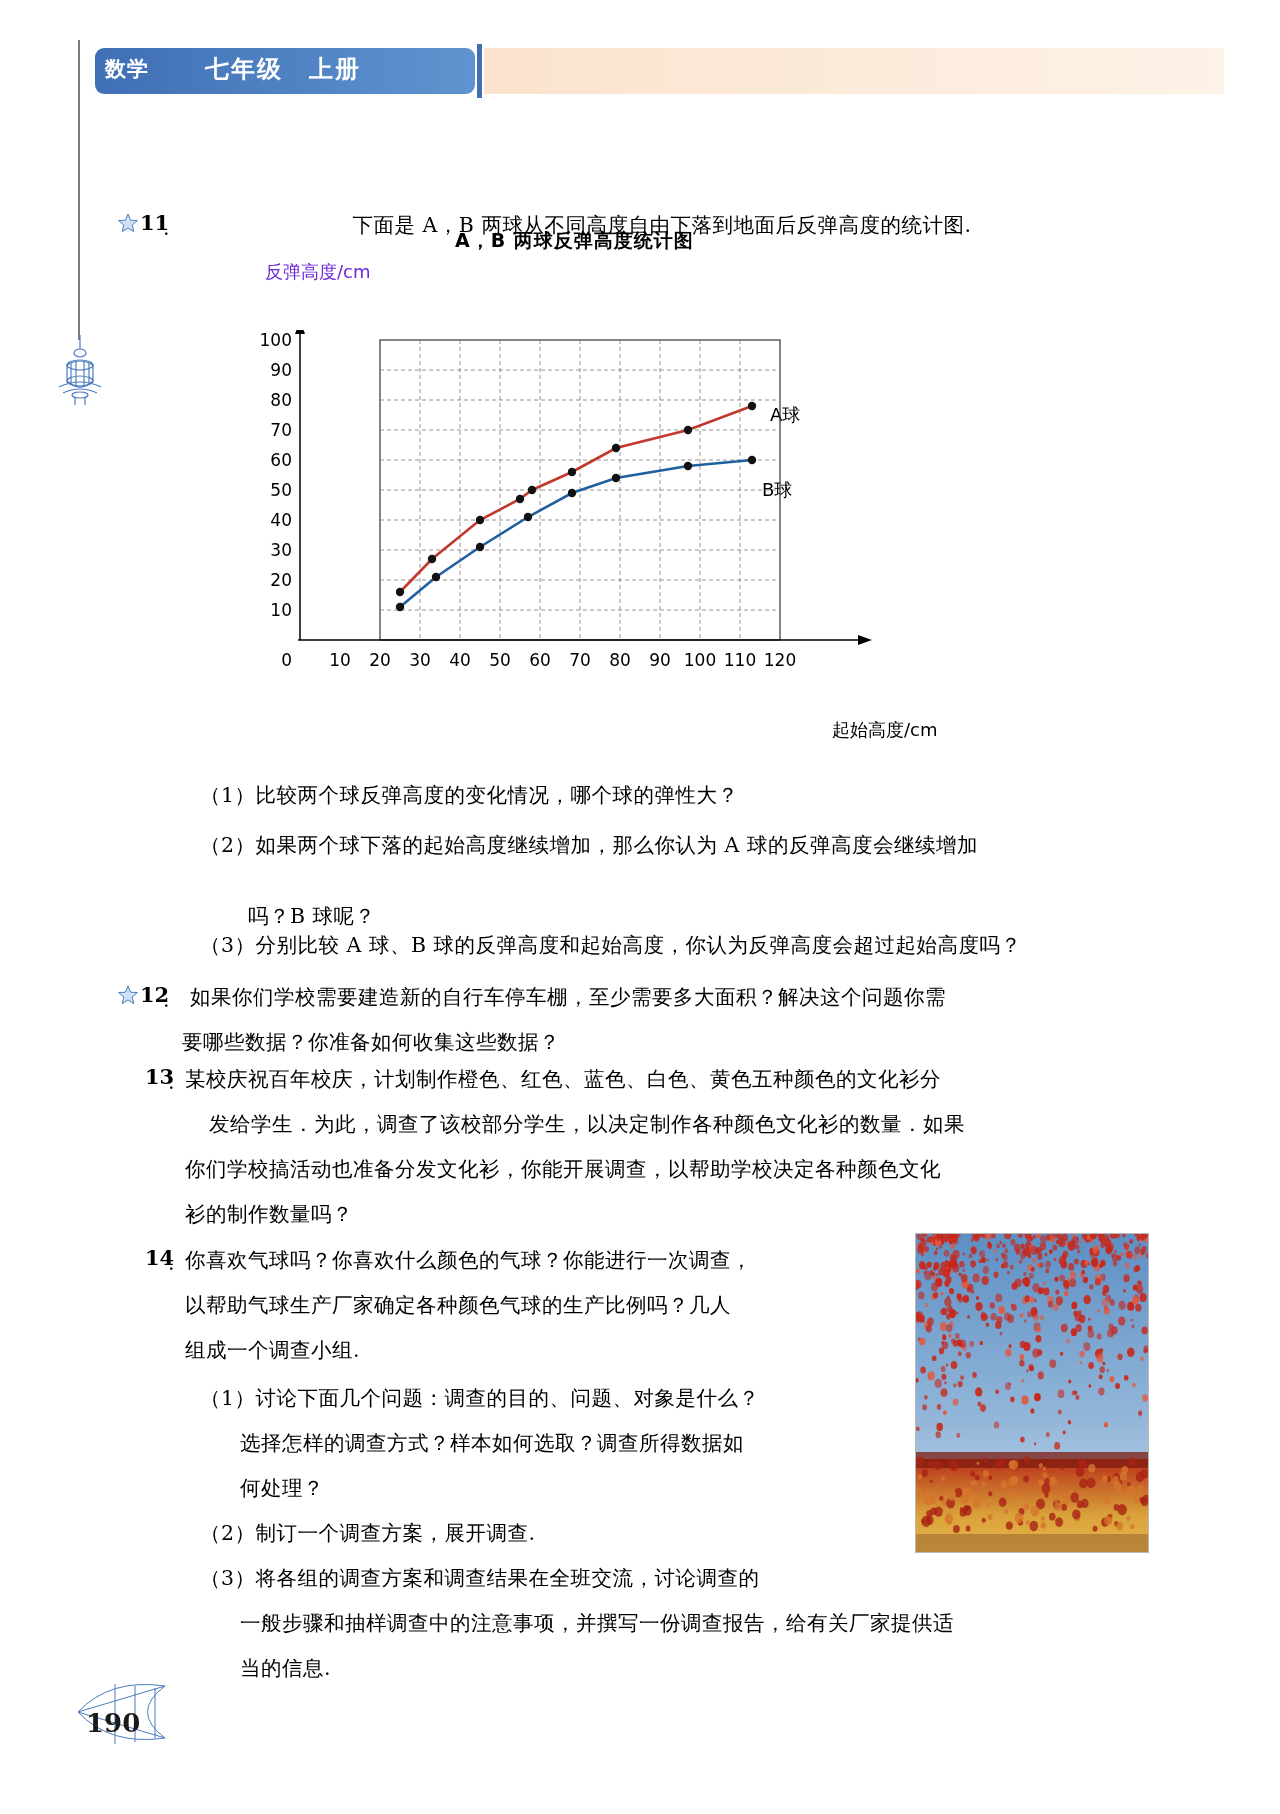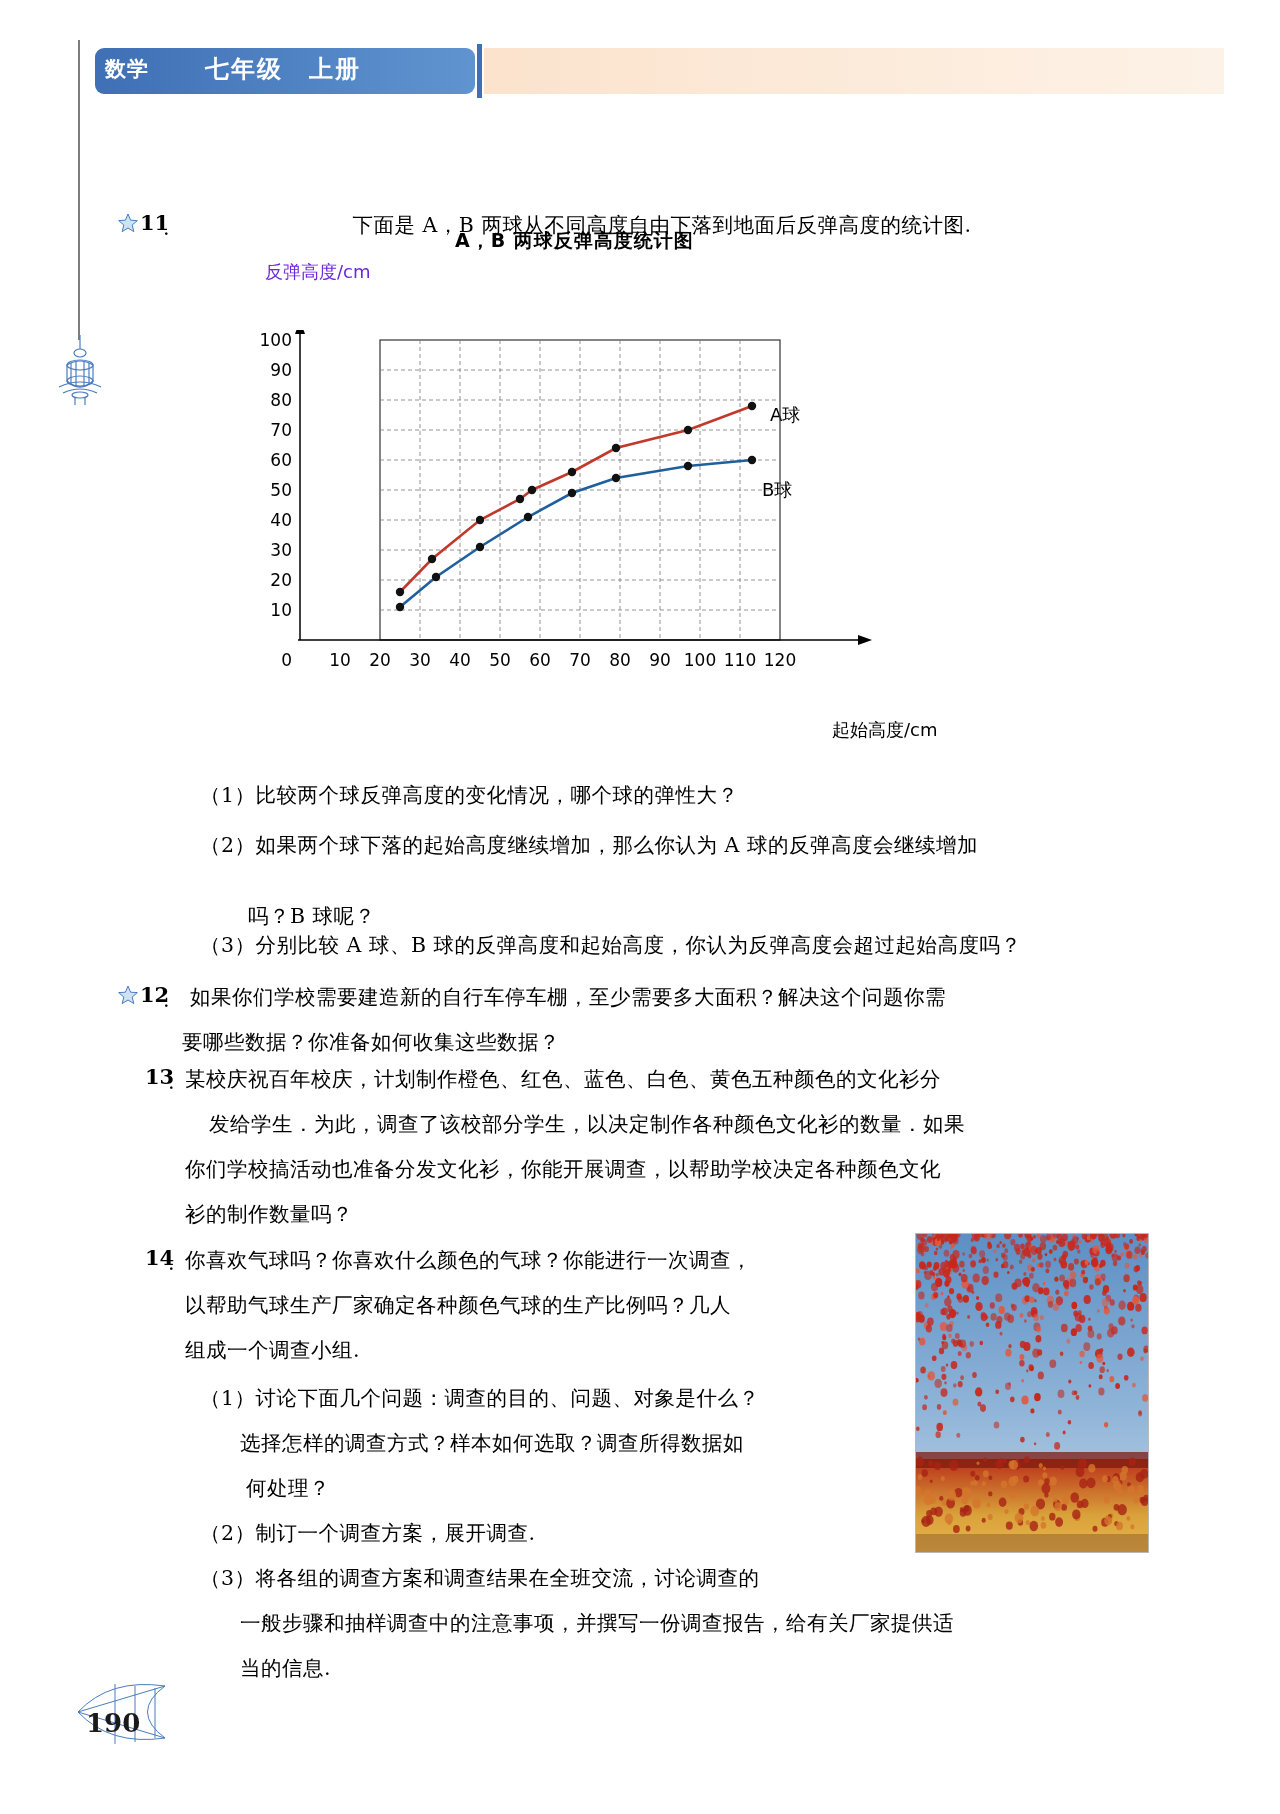--- a/index.html
+++ b/index.html
@@ -223,21 +223,21 @@
 <div class="q" style="left:185px;top:1194px;">衫的制作数量吗？</div>
 
 <div class="num" style="left:145px;top:1245px;">14</div>
 <div class="q" style="left:168px;top:1243px;">.</div>
 <div class="q" style="left:185px;top:1240px;">你喜欢气球吗？你喜欢什么颜色的气球？你能进行一次调查，</div>
 <div class="q" style="left:185px;top:1285px;">以帮助气球生产厂家确定各种颜色气球的生产比例吗？几人</div>
 <div class="q" style="left:185px;top:1330px;text-align:right;">组成一个调查小组.</div>
 
 <div class="q" style="left:200px;top:1378px;">（1）讨论下面几个问题：调查的目的、问题、对象是什么？</div>
 <div class="q" style="left:240px;top:1423px;">选择怎样的调查方式？样本如何选取？调查所得数据如</div>
-<div class="q" style="left:240px;top:1468px;margin-left:6px;">何处理？</div>
+<div class="q" style="left:240px;top:1468px;">何处理？</div>
 <div class="q" style="left:200px;top:1513px;">（2）制订一个调查方案，展开调查.</div>
 <div class="q" style="left:200px;top:1558px;">（3）将各组的调查方案和调查结果在全班交流，讨论调查的</div>
 <div class="q" style="left:240px;top:1603px;">一般步骤和抽样调查中的注意事项，并撰写一份调查报告，给有关厂家提供适</div>
 <div class="q" style="left:240px;top:1648px;">当的信息.</div>
 
 <div class="photo">
   <svg width="232" height="318" viewBox="0 0 232 318">
     <defs>
       <linearGradient id="skyg" x1="0" y1="0" x2="0" y2="1">
         <stop offset="0%" stop-color="#5d8fc4"></stop>

